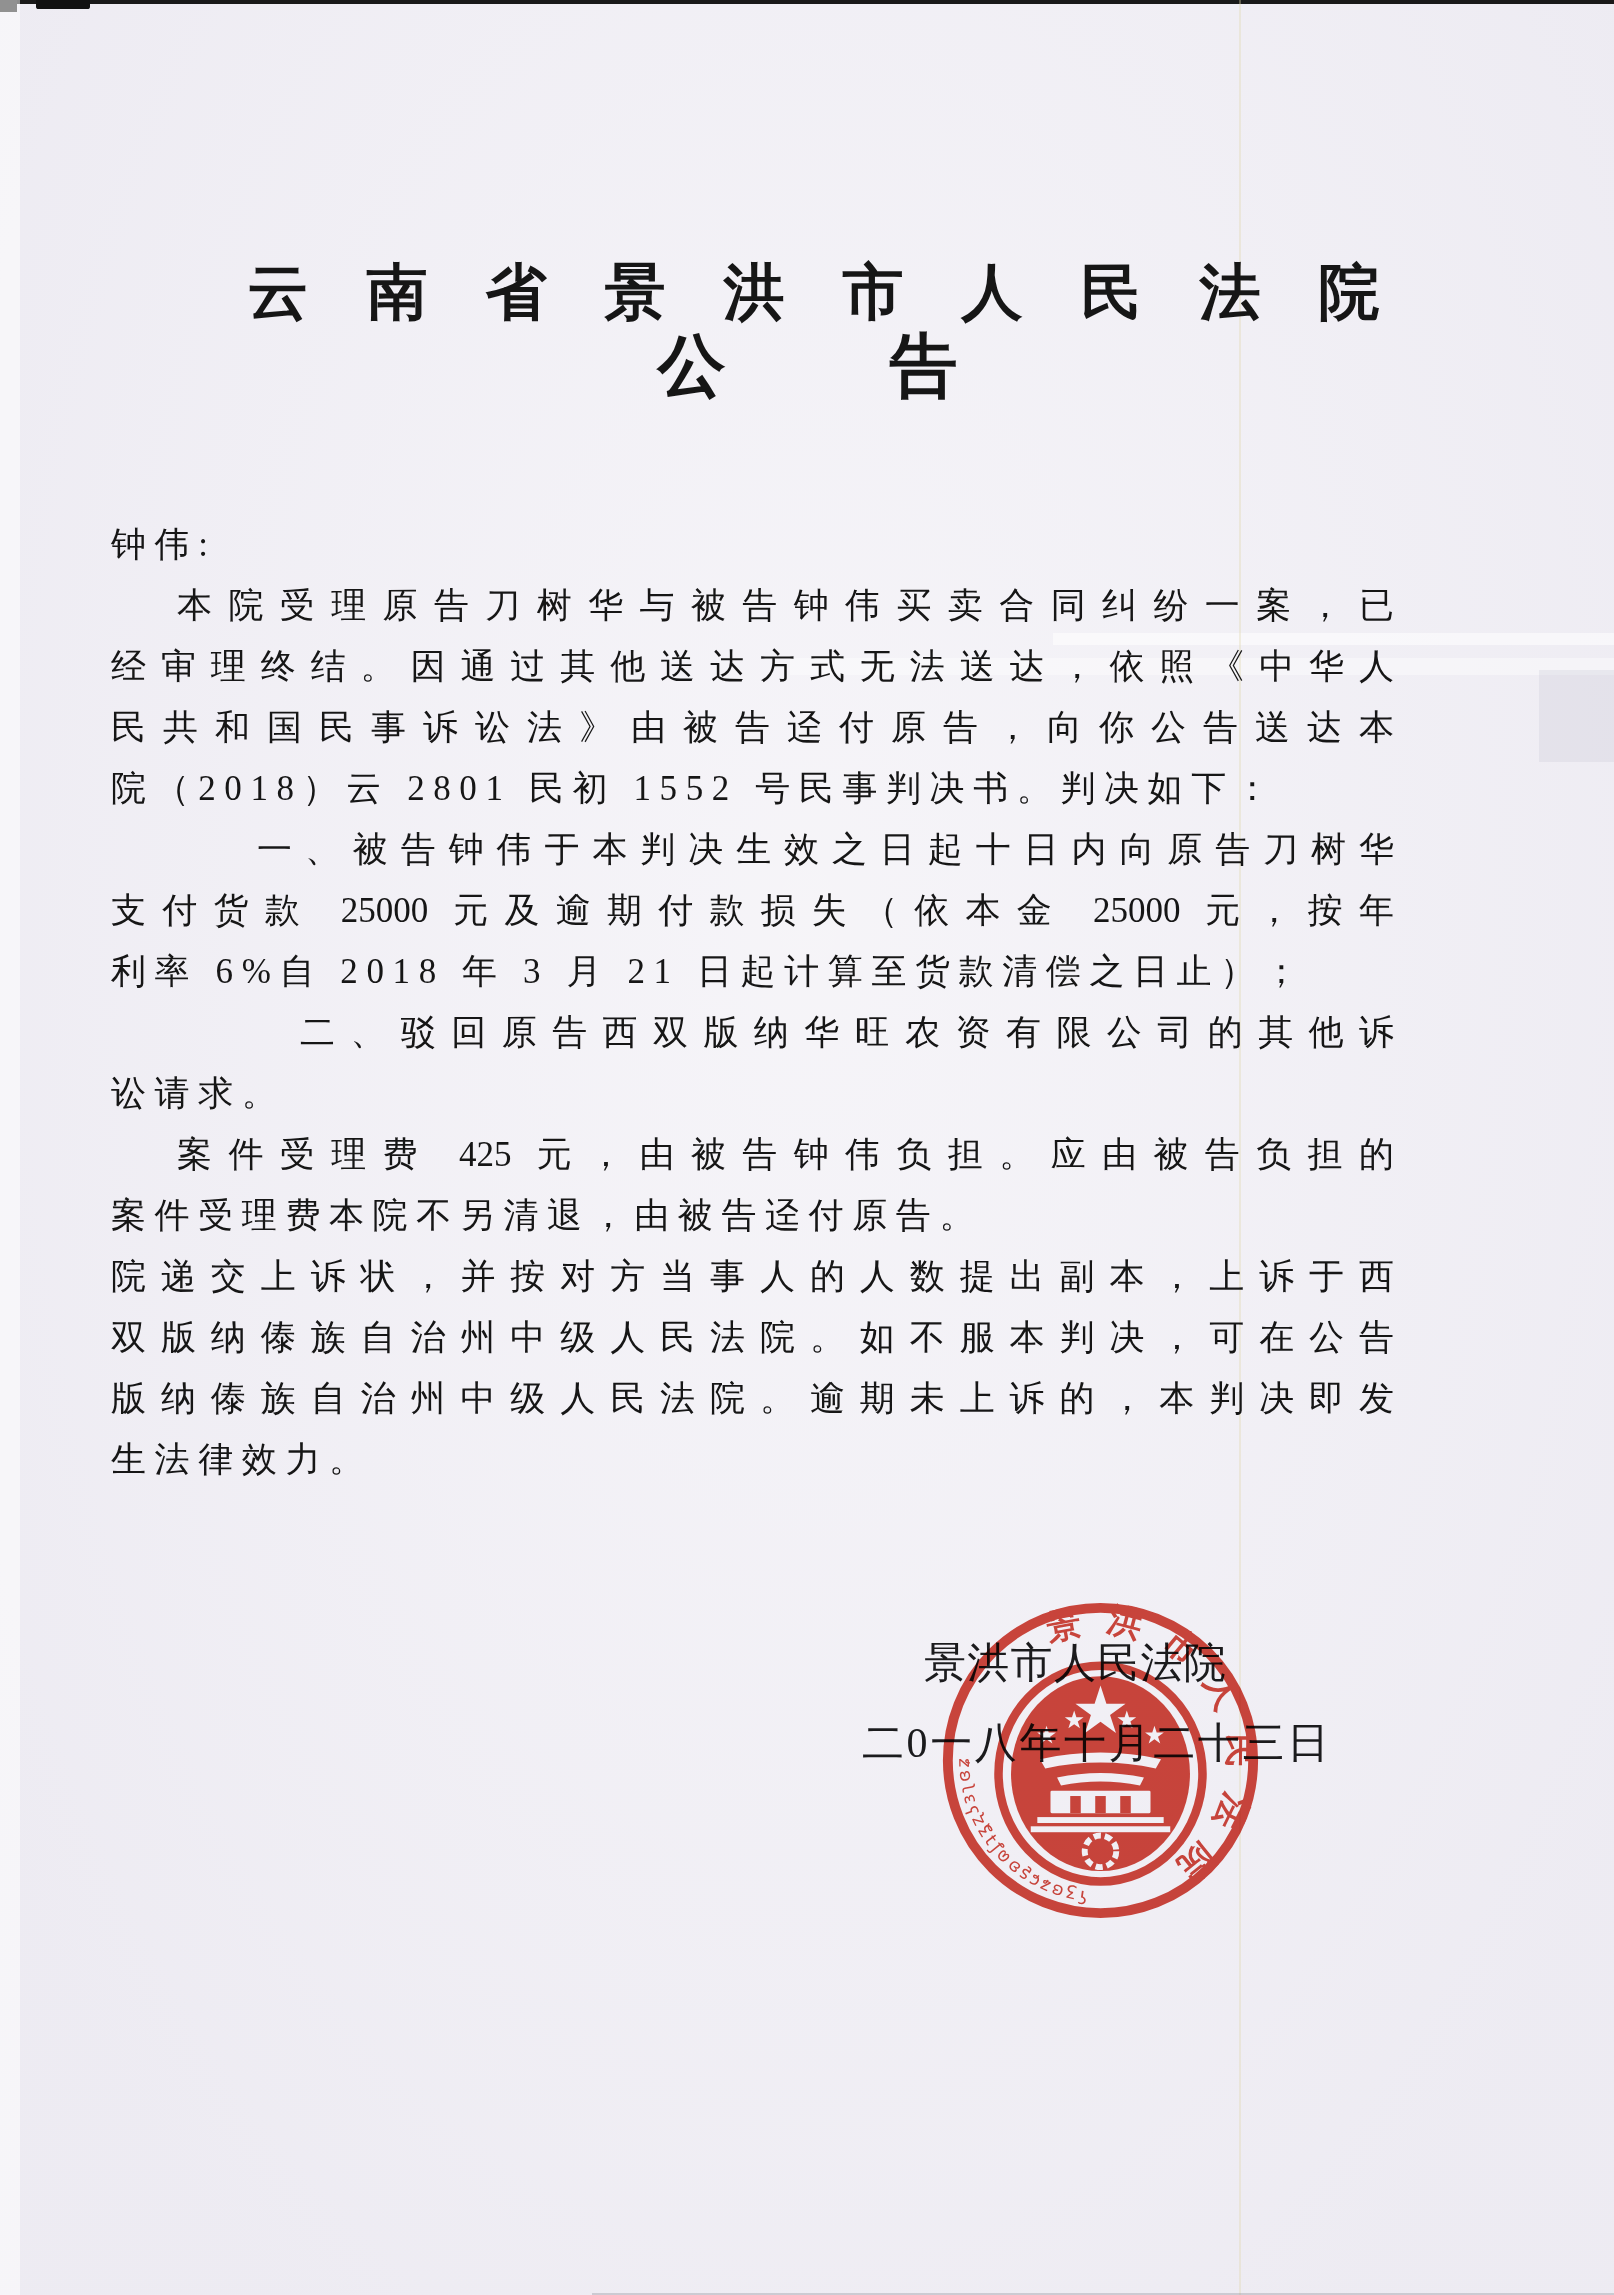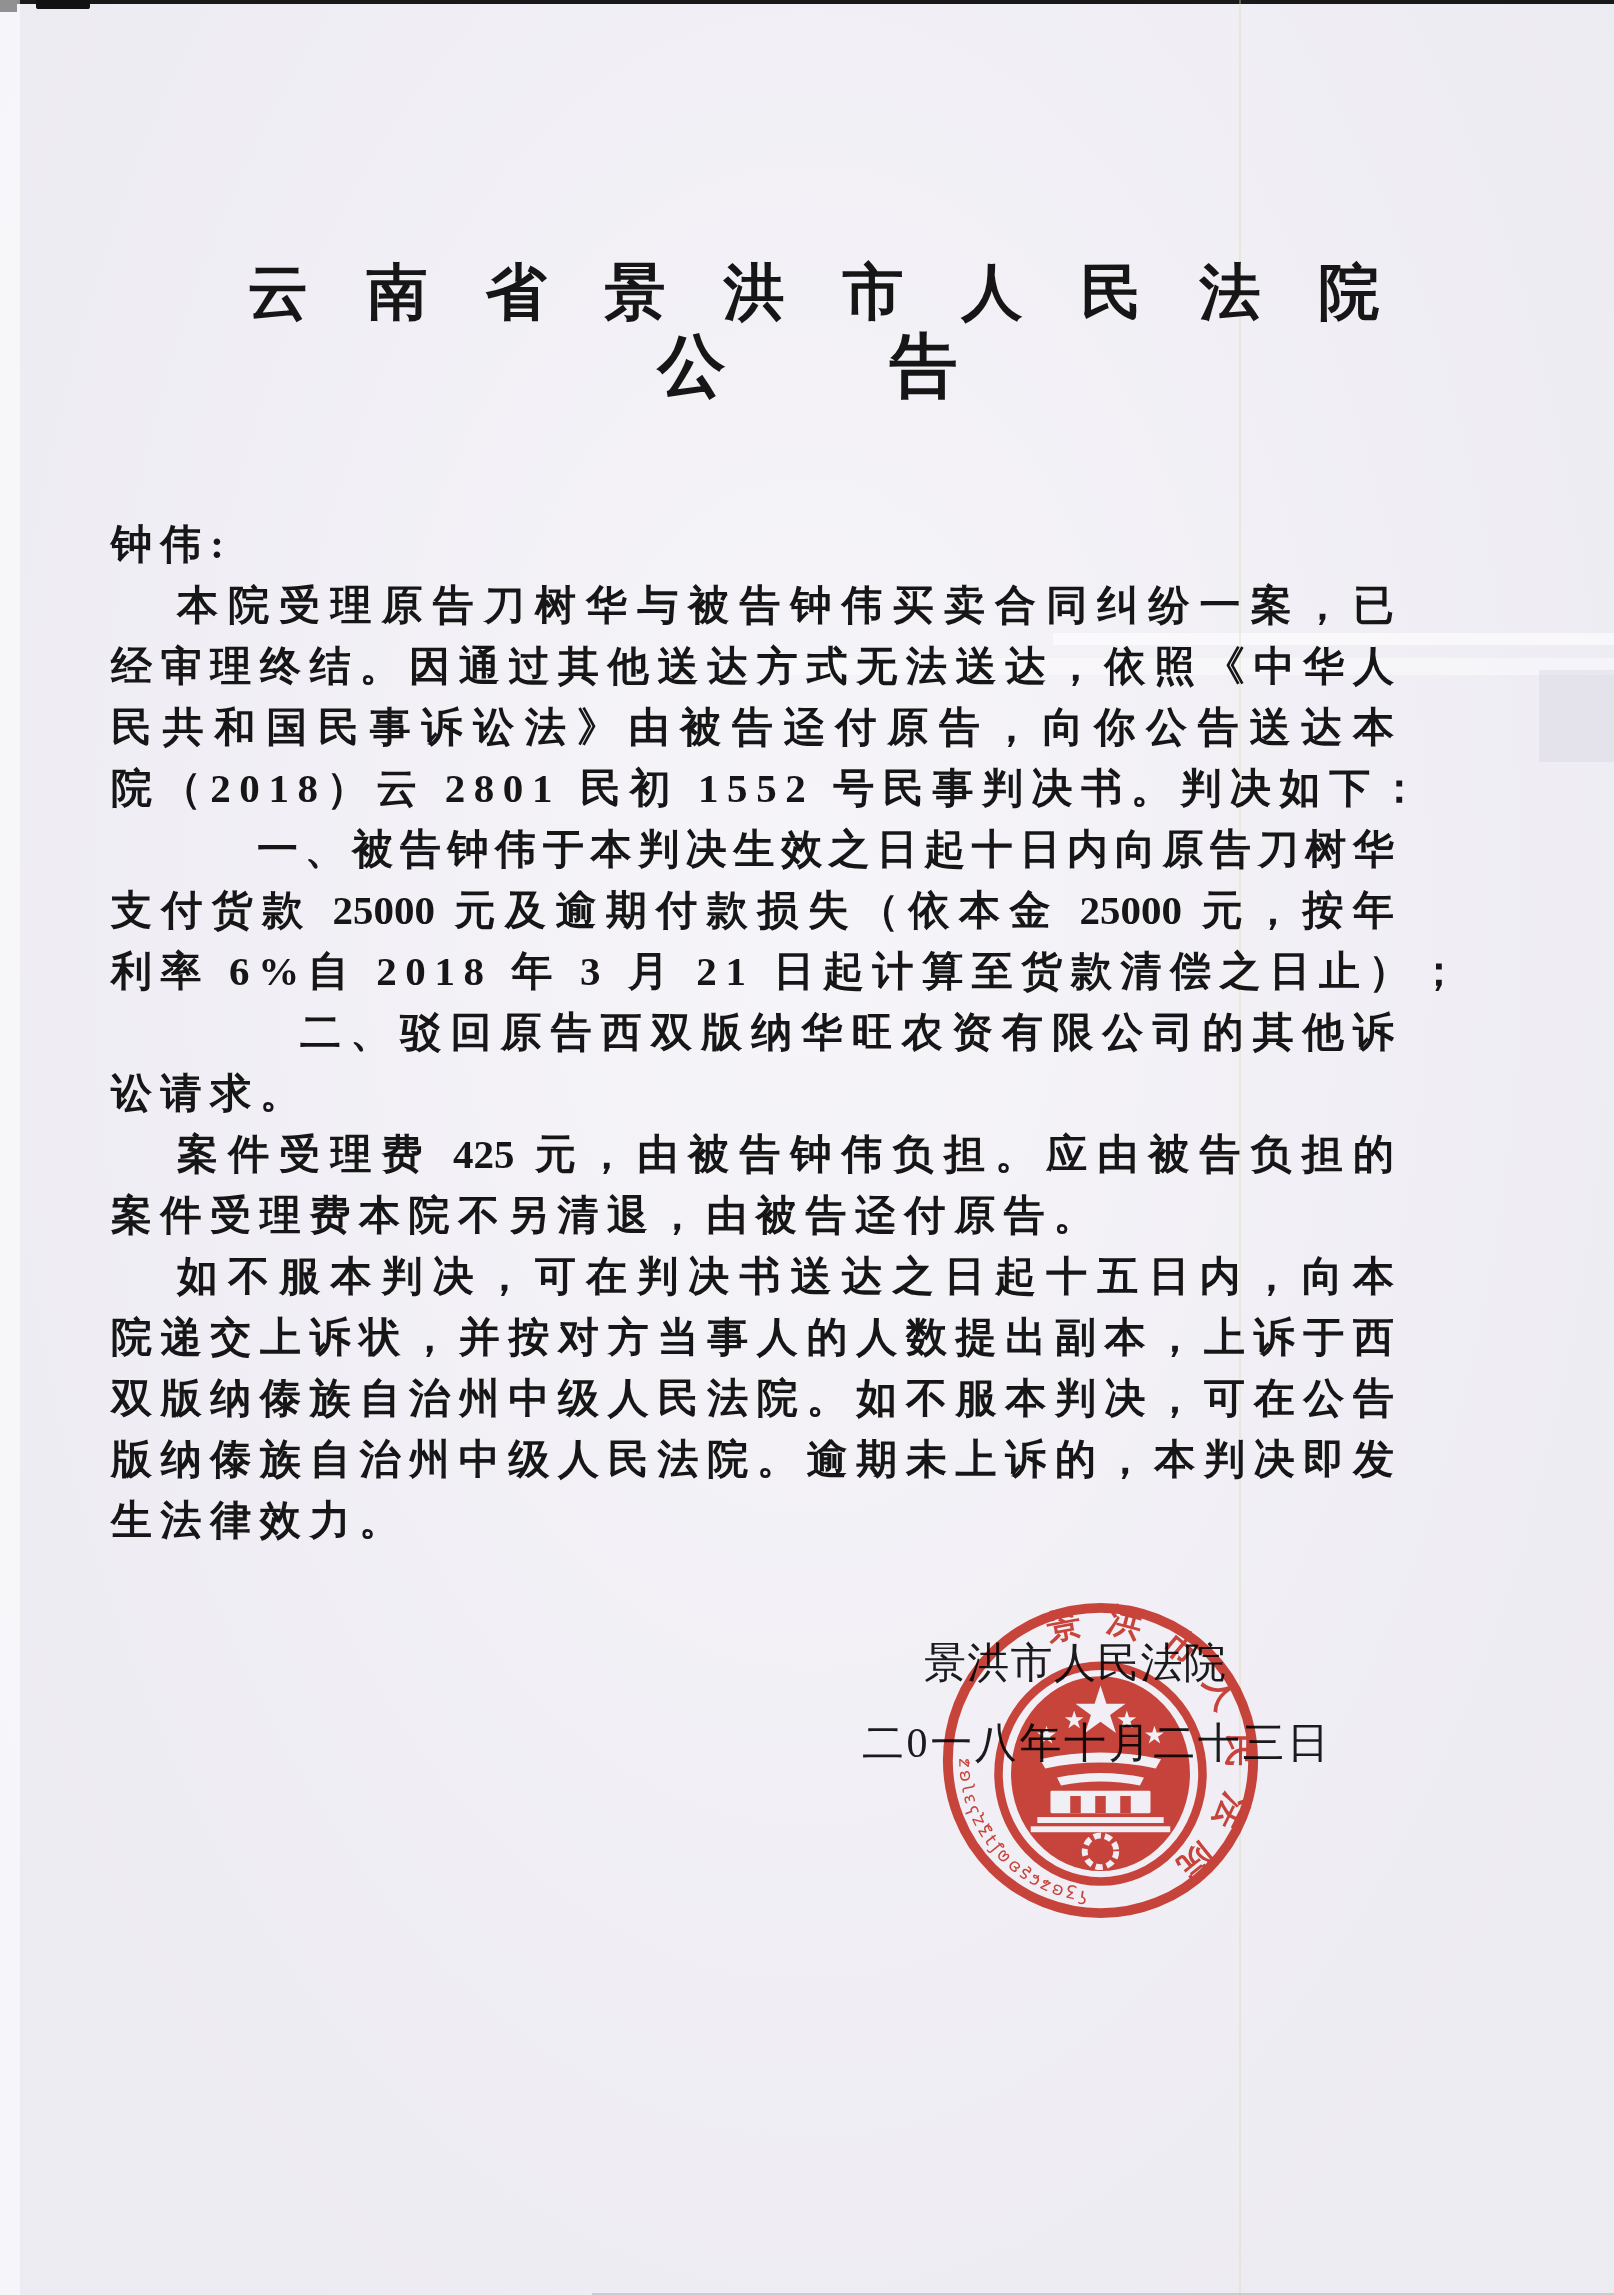--- a/index.html
+++ b/index.html
@@ -19,21 +19,21 @@
   .vline{position:absolute;top:0;left:1239px;width:2px;height:100%;background:rgba(224,214,172,0.35);}
   .bottom-line{position:absolute;bottom:0;left:592px;right:0;height:2px;background:rgba(140,140,150,0.35);}
   
   .title-row{position:absolute;left:0;right:0;display:flex;justify-content:center;}
   .court-title{top:262px;padding-left:12px;}
   .court-title span{font-size:61px;font-weight:bold;letter-spacing:58px;margin-right:-58px;line-height:1;white-space:nowrap;}
   .notice-title{top:332px;}
   .notice-title span{font-size:68px;font-weight:bold;letter-spacing:164px;margin-right:-164px;line-height:1;white-space:nowrap;}
   
   .textblock{position:absolute;left:111px;top:514px;width:1283px;}
-  .line{height:61px;line-height:61px;font-size:41px;white-space:nowrap;font-weight:bold;}
+  .line{height:61px;line-height:61px;font-size:35px;white-space:nowrap;}
   .j{white-space:normal;text-align:justify;text-align-last:justify;text-justify:inter-character;letter-spacing:0;}
   .n{letter-spacing:8.6px;}
   .ind1{padding-left:66px;}
   .ind6{padding-left:146px;}
   .ind9{padding-left:189px;}
   
   .sig-court{position:absolute;left:924px;top:1642px;font-size:42px;letter-spacing:1.3px;line-height:1;color:#1b1b1d;white-space:nowrap;}
   .sig-date{position:absolute;left:862px;top:1722px;font-size:42px;letter-spacing:2.6px;line-height:1;color:#1b1b1d;white-space:nowrap;}
   
   .seal{position:absolute;left:936px;top:1596px;width:329px;height:329px;
@@ -69,21 +69,20 @@
   <div class="line j">经审理终结。因通过其他送达方式无法送达，依照《中华人</div>
   <div class="line j">民共和国民事诉讼法》由被告迳付原告，向你公告送达本</div>
   <div class="line n">院（2018）云 2801 民初 1552 号民事判决书。判决如下：</div>
   <div class="line j ind6">一、被告钟伟于本判决生效之日起十日内向原告刀树华</div>
   <div class="line j">支付货款 25000 元及逾期付款损失（依本金 25000 元，按年</div>
   <div class="line n">利率 6%自 2018 年 3 月 21 日起计算至货款清偿之日止）；</div>
   <div class="line j ind9">二、驳回原告西双版纳华旺农资有限公司的其他诉</div>
   <div class="line n">讼请求。</div>
   <div class="line j ind1">案件受理费 425 元，由被告钟伟负担。应由被告负担的</div>
   <div class="line n">案件受理费本院不另清退，由被告迳付原告。</div>
-  <div class="line j ind1">如不服本判决，可在判决书送达之日起十五日内，向本</div>
   <div class="line j">院递交上诉状，并按对方当事人的人数提出副本，上诉于西</div>
   <div class="line j">双版纳傣族自治州中级人民法院。如不服本判决，可在公告</div>
   <div class="line j">版纳傣族自治州中级人民法院。逾期未上诉的，本判决即发</div>
   <div class="line n">生法律效力。</div>
 </div>
 
 <div class="sig-court">景洪市人民法院</div>
 <div class="sig-date">二0一八年十月二十三日</div>
 
 <div class="seal">

